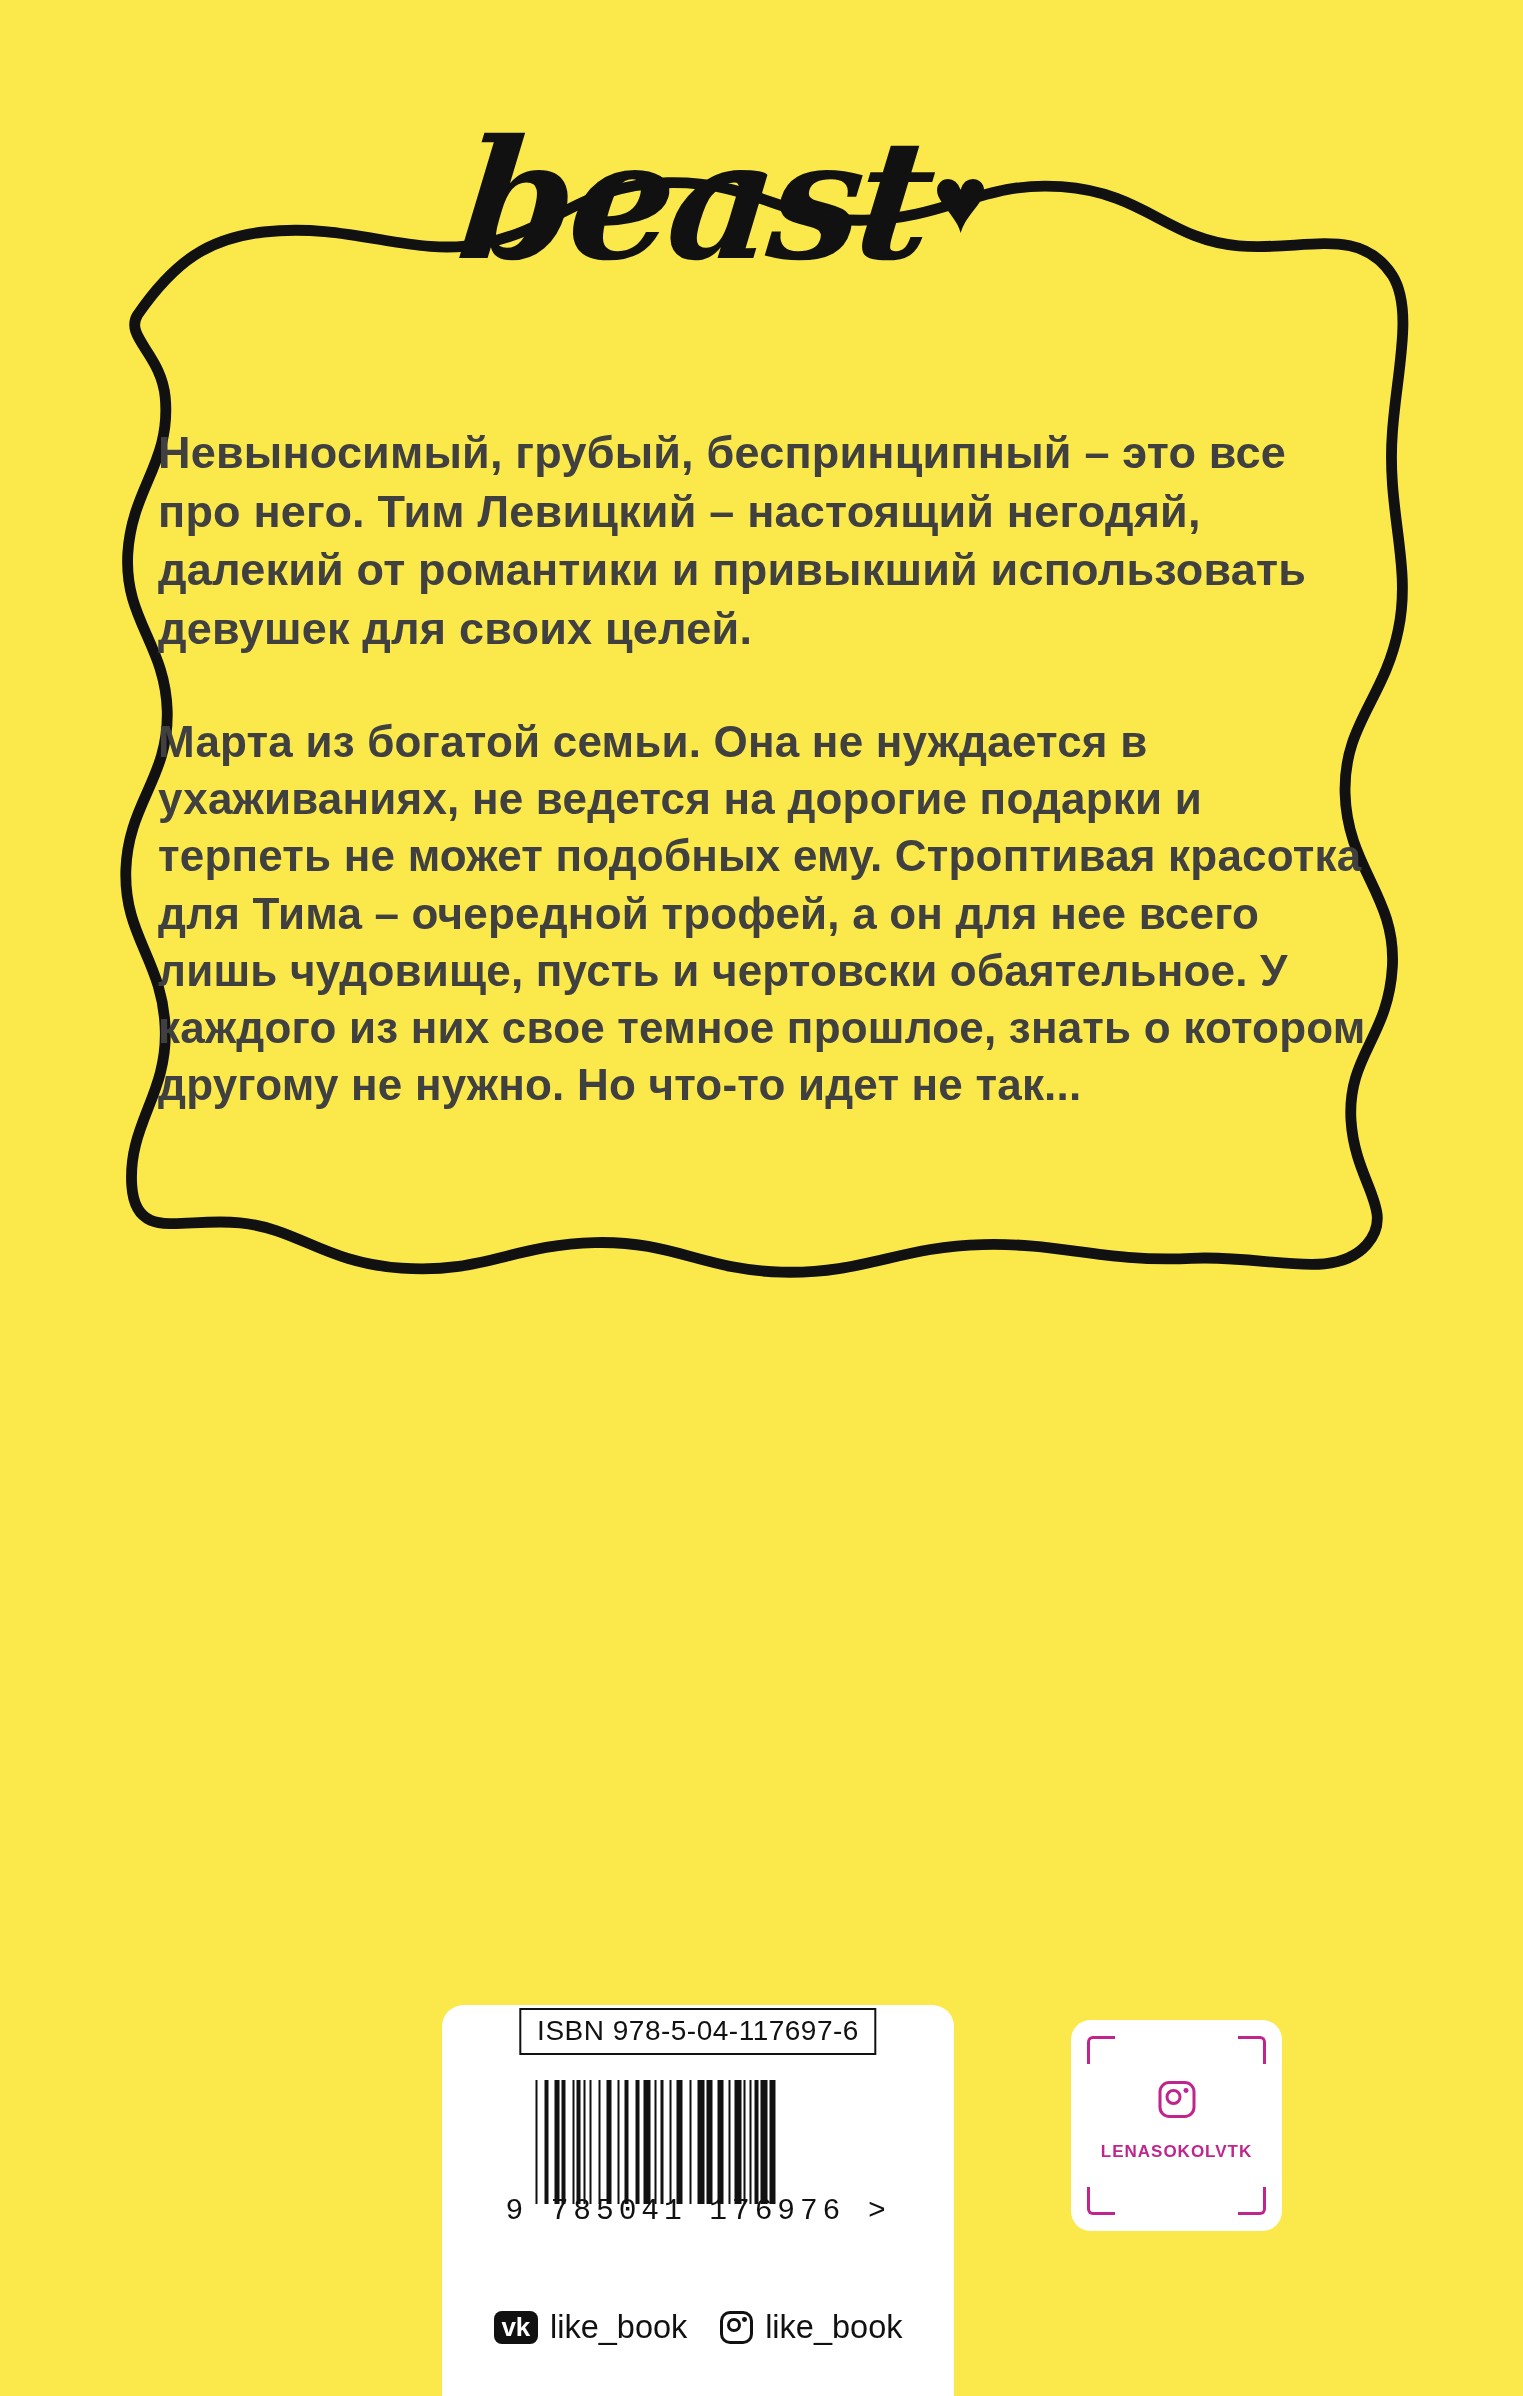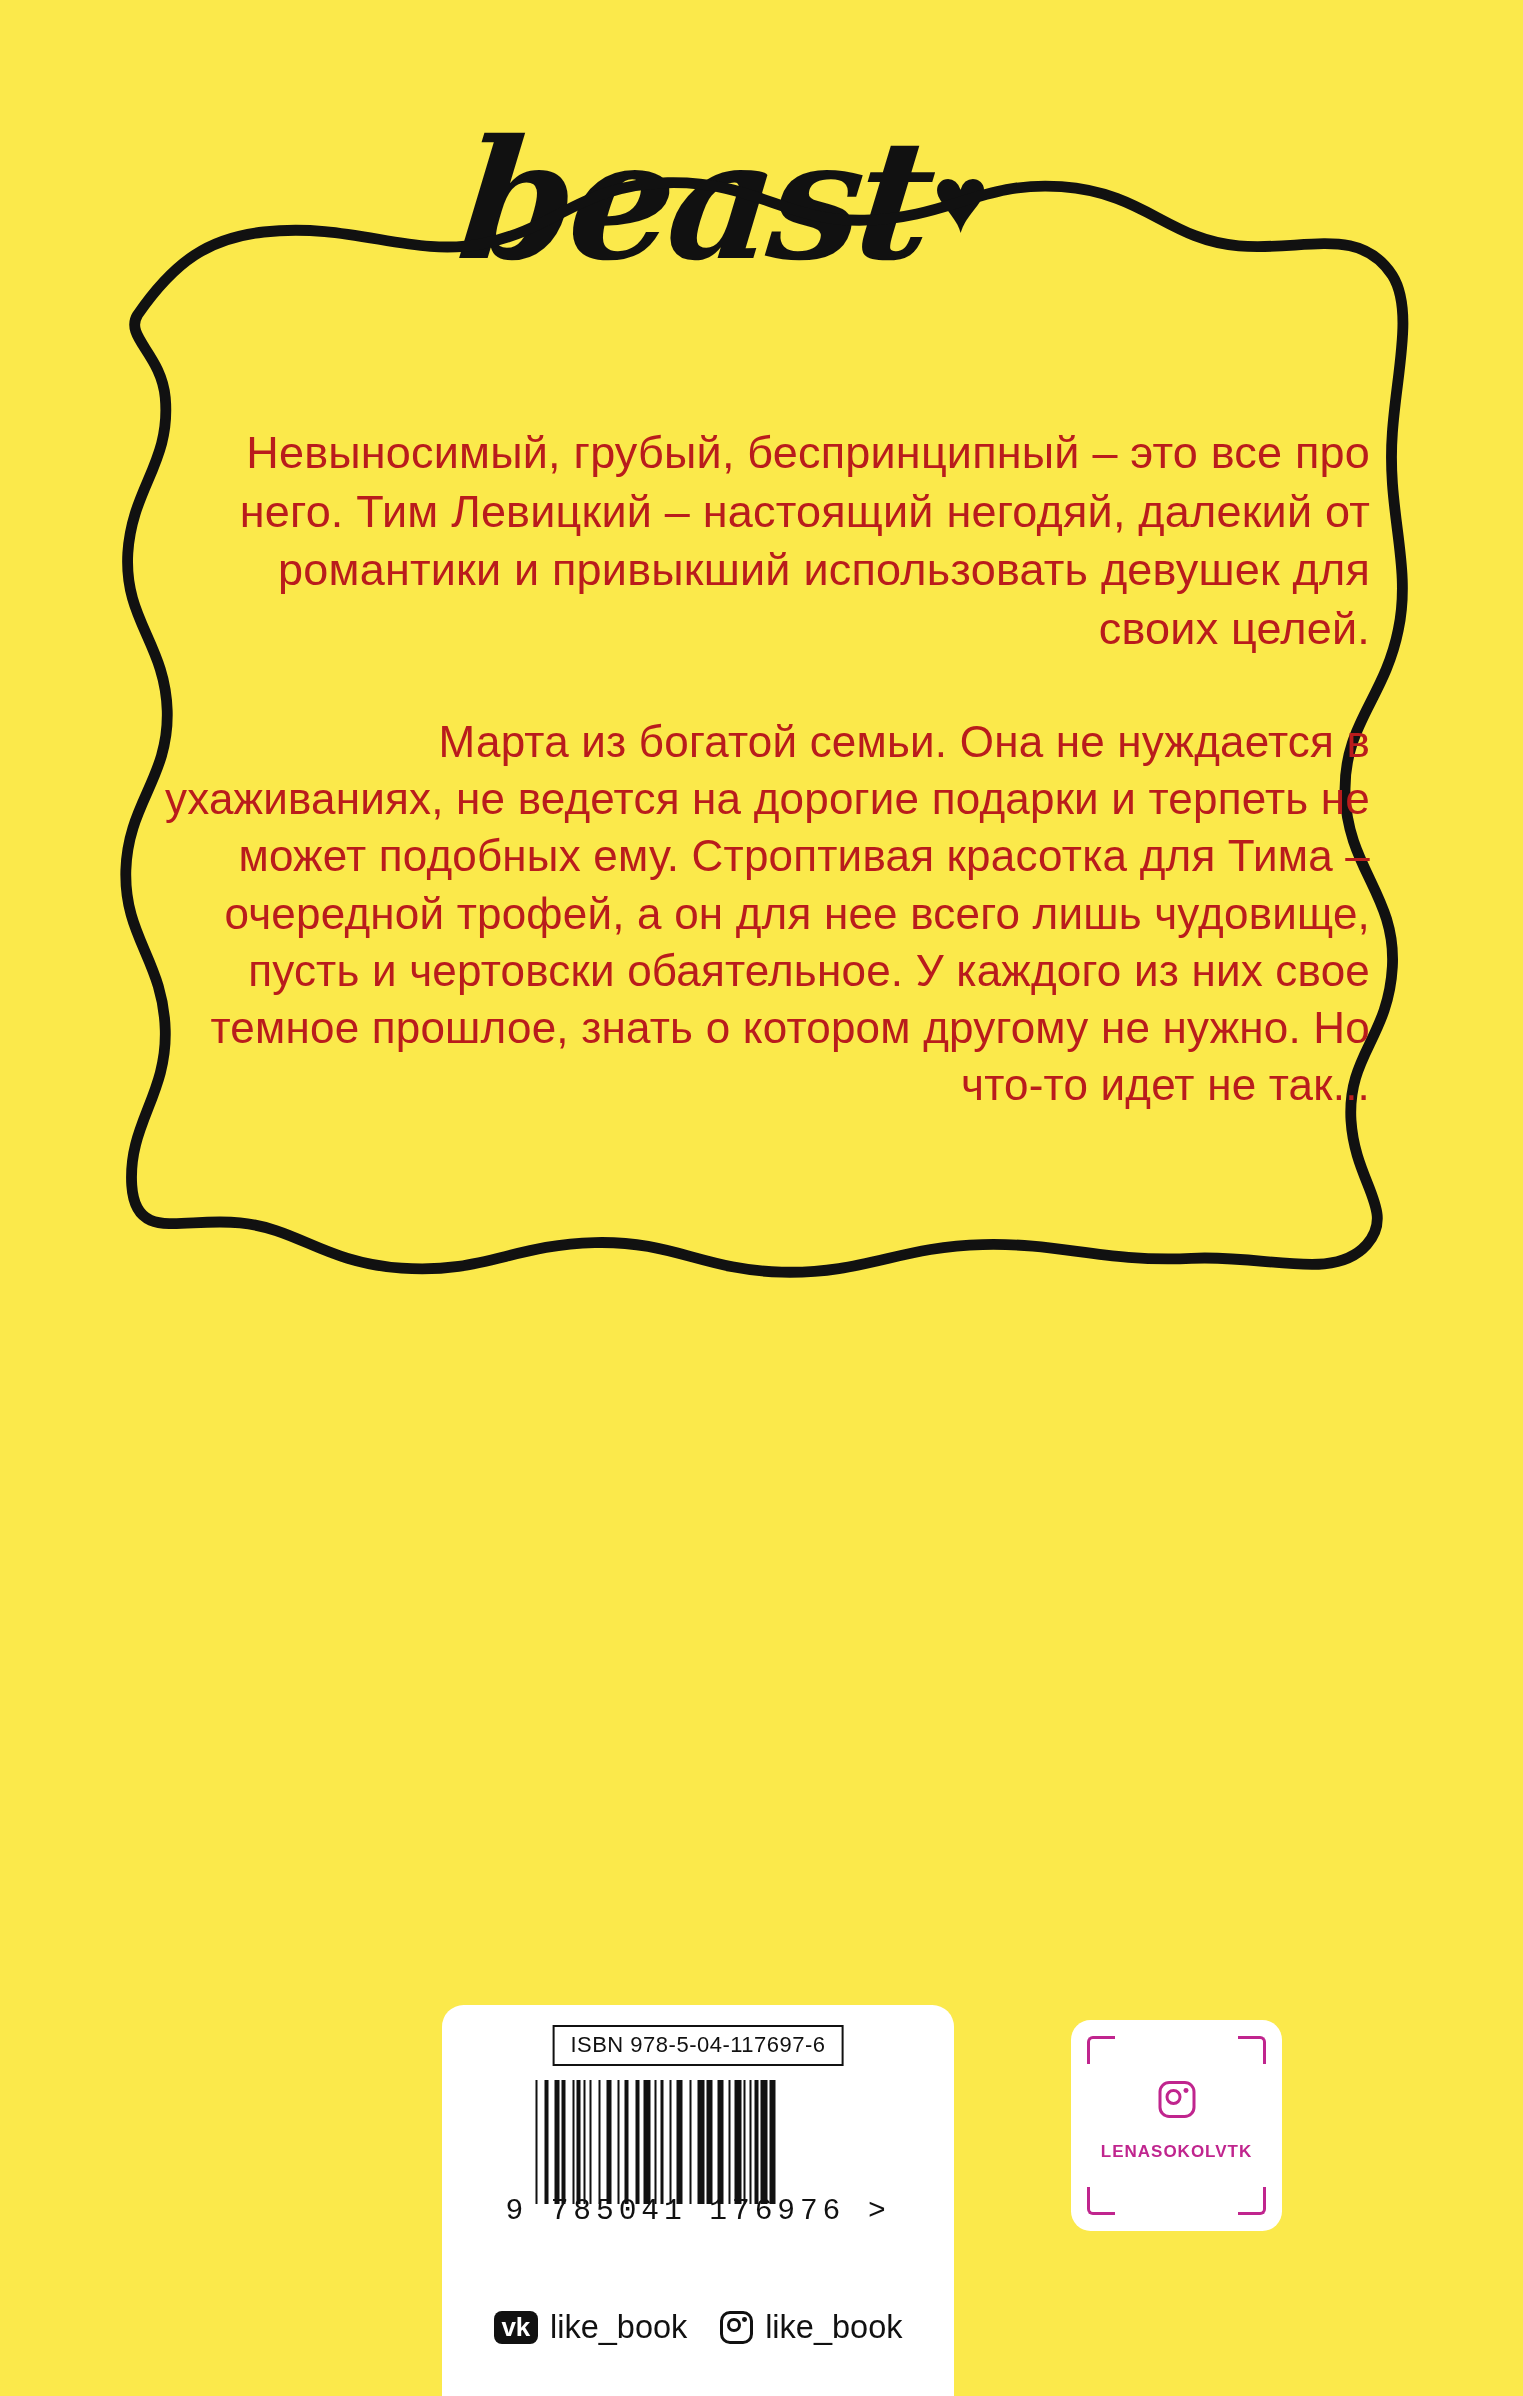--- a/index.html
+++ b/index.html
@@ -55,25 +55,25 @@
     width: 100%;
     height: 100%;
   }
 
   
   .blurb {
     position: absolute;
     top: 424px;
     left: 158px;
     width: 1212px;
-    text-align: right;
-    color: #b91c1c;
+    text-align: left;
+    color: #404040;
     font-size: 44px;
     line-height: 1.30;
-    font-weight: 400;
+    font-weight: 700;
     letter-spacing: 0.2px;
   }
   .blurb p {
     margin: 0;
   }
   .blurb .para-gap {
     height: 55px;
   }
   .blurb .p1 {
     font-size: 45px;
@@ -84,26 +84,26 @@
     position: absolute;
     left: 442px;
     top: 2005px;
     width: 512px;
     height: 392px;
     background: #ffffff;
     border-radius: 21.7px 21.7px 0 0;
   }
   .isbn-box {
     position: absolute;
-    top: 20px;
+    top: 3px;
     left: 50%;
     transform: translateX(-50%);
     border: 2px solid #111;
     padding: 4.9px 15.8px 5.9px;
-    font-size: 22px;
+    font-size: 28px;
     letter-spacing: 0.5px;
     color: #111;
     white-space: nowrap;
   }
   .barcode {
     position: absolute;
     top: 75px;
     left: 50%;
     transform: translateX(-50%);
     width: 325px;

